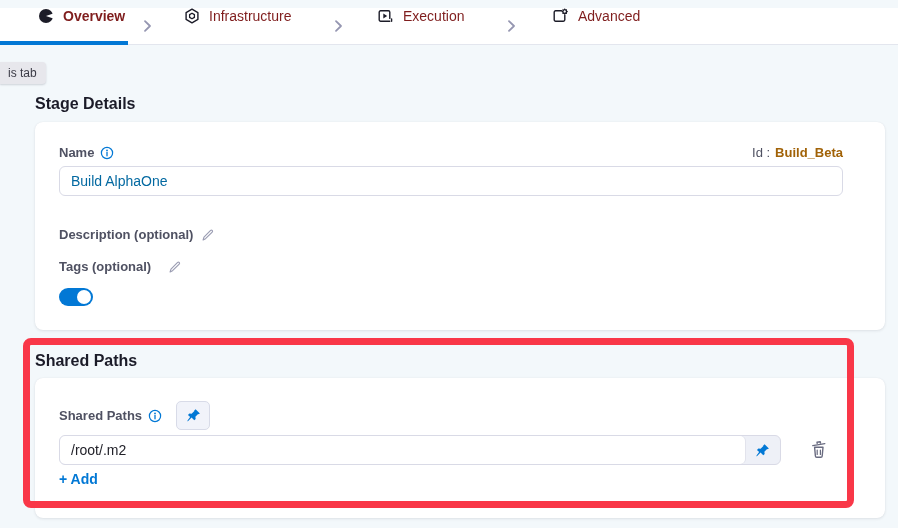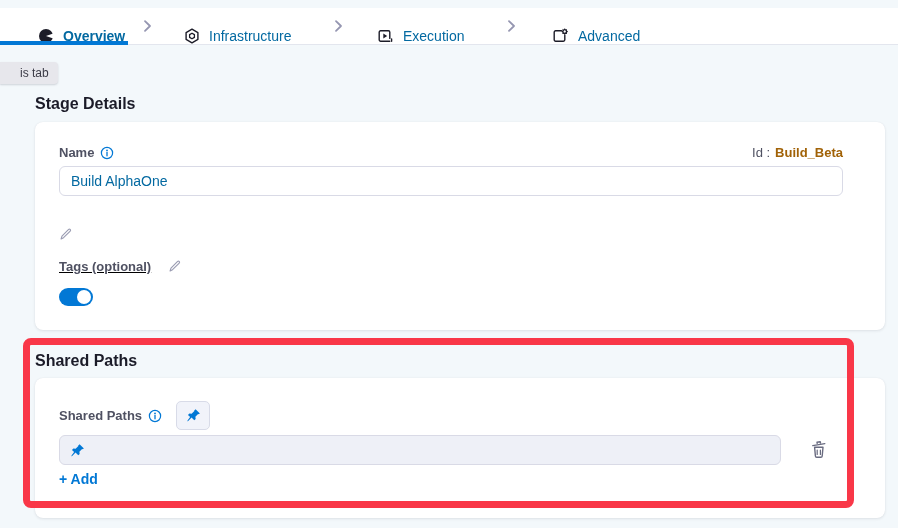--- a/index.html
+++ b/index.html
@@ -10,36 +10,36 @@
     background:#f3f8fb; overflow:hidden;
   }
 
   
   .tabbar {
     position:absolute; left:0; top:8px; width:898px; height:37px;
     background:#ffffff; border-bottom:1px solid #e3e6ee;
   }
   .tab {
     position:absolute; top:0; height:36px;
-    display:flex; align-items:flex-end; gap:9px;
-    font-size:14px; color:#0369a1; cursor:pointer; white-space:nowrap;
+    display:flex; align-items:flex-start; gap:9px;
+    font-size:14px; color:#7f1d1d; cursor:pointer; white-space:nowrap;
   }
   .tab.active { font-weight:700; }
   .tab .ticon { display:flex; align-items:center; color:#1c1c28; }
   .tab-underline {
     position:absolute; left:0; top:33px; width:128px; height:4px;
     background:#0278d5;
   }
   .chev { position:absolute; top:10px; width:16px; height:16px; color:#9596b1; }
 
   
   .tooltip-frag {
     position:absolute; left:0; top:62px; height:22px;
     background:#e7e7ec; color:#3b3b46; font-size:12px;
-    display:flex; align-items:center; padding:0 9px 0 20px;
+    display:flex; align-items:center; padding:0 9px 0 8px;
     border-radius:0 4px 4px 0;
     box-shadow:0 1px 2px rgba(40,41,61,0.18);
   }
 
   
   .section-heading {
     position:absolute; left:35px; font-size:16px; font-weight:700; color:#1b1b28;
   }
   #heading-stage   { top:95px; }
   #heading-shared  { top:352px; z-index:60; }
@@ -69,21 +69,21 @@
 
   
   .name-row { position:absolute; left:24px; top:21px; }
   .id-row {
     position:absolute; right:42px; top:23px; font-size:13px; color:#4f5162;
     display:flex; align-items:center; gap:5px;
   }
   .id-link { color:#a16207; font-weight:700; text-decoration:none; cursor:pointer; }
   #name-input { position:absolute; left:24px; top:44px; width:784px; }
   .desc-row { position:absolute; left:24px; top:105px; display:flex; align-items:center; gap:8px; }
-  .tags-row { position:absolute; left:24px; top:137px; display:flex; align-items:flex-start; gap:17px;text-decoration:underline; }
+  .tags-row { position:absolute; left:24px; top:137px; display:flex; align-items:center; gap:17px; }
   .toggle-row { position:absolute; left:24px; top:166px; display:flex; align-items:center; gap:12px; }
   .toggle {
     position:relative; width:34px; height:18px; border-radius:10px;
     background:#0278d5; cursor:pointer; flex:0 0 auto;
   }
   .toggle .knob {
     position:absolute; right:2px; top:2px; width:14px; height:14px;
     border-radius:50%; background:#ffffff;
   }
   .toggle-label {
@@ -219,20 +219,21 @@
     </div>
 
     <div class="id-row">
       <span>Id :</span>
       <a class="id-link">Build_Beta</a>
     </div>
 
     <input class="text-input" id="name-input" type="text" value="Build AlphaOne" style="">
 
     <div class="desc-row">
+      <span class="field-label">Description (optional)</span>
       <span class="pencil-icon">
         <svg width="14" height="14" viewBox="0 0 16 16">
           <path d="M2.4 13.6 L3.4 10.4 L11 2.8 a1.3 1.3 0 0 1 1.8 0 l0 0 a1.3 1.3 0 0 1 0 1.8 L5.2 12.2 L2.4 13.6 Z" fill="none" stroke="currentColor" stroke-width="1.3" stroke-linejoin="round"></path>
         </svg>
       </span>
     </div>
 
     <div class="tags-row">
       <span class="field-label">Tags (optional)</span>
       <span class="pencil-icon">
@@ -265,20 +266,21 @@
         </span>
       </span>
       <button class="pin-button">
         <svg width="15" height="15" viewBox="0 0 16 16">
           <path d="M10.2 1.2 L14.8 5.8 L13.4 6.6 L12.9 6.3 L10 9.2 L10.3 11.6 L8.8 13.1 L5.9 10.2 L2.6 13.5 L1.7 14.4 L1.6 13.3 L4.4 9.7 L2.1 7.4 L3.6 5.9 L6 6.2 L8.9 3.3 L8.6 2.8 Z" fill="currentColor"></path>
         </svg>
       </button>
     </div>
 
     <div class="input-group">
+      <input type="text" value="/root/.m2" style="">
       <span class="pin-segment">
         <svg width="15" height="15" viewBox="0 0 16 16">
           <path d="M10.2 1.2 L14.8 5.8 L13.4 6.6 L12.9 6.3 L10 9.2 L10.3 11.6 L8.8 13.1 L5.9 10.2 L2.6 13.5 L1.7 14.4 L1.6 13.3 L4.4 9.7 L2.1 7.4 L3.6 5.9 L6 6.2 L8.9 3.3 L8.6 2.8 Z" fill="currentColor"></path>
         </svg>
       </span>
     </div>
 
     <button class="trash-button">
       <svg width="20" height="21" viewBox="0 0 20 21">
         <path d="M5.6 8.2 H14 L13.2 17 a1.3 1.3 0 0 1 -1.3 1.2 H7.7 a1.3 1.3 0 0 1 -1.3 -1.2 Z" fill="none" stroke="currentColor" stroke-width="1.4" stroke-linejoin="round"></path>

